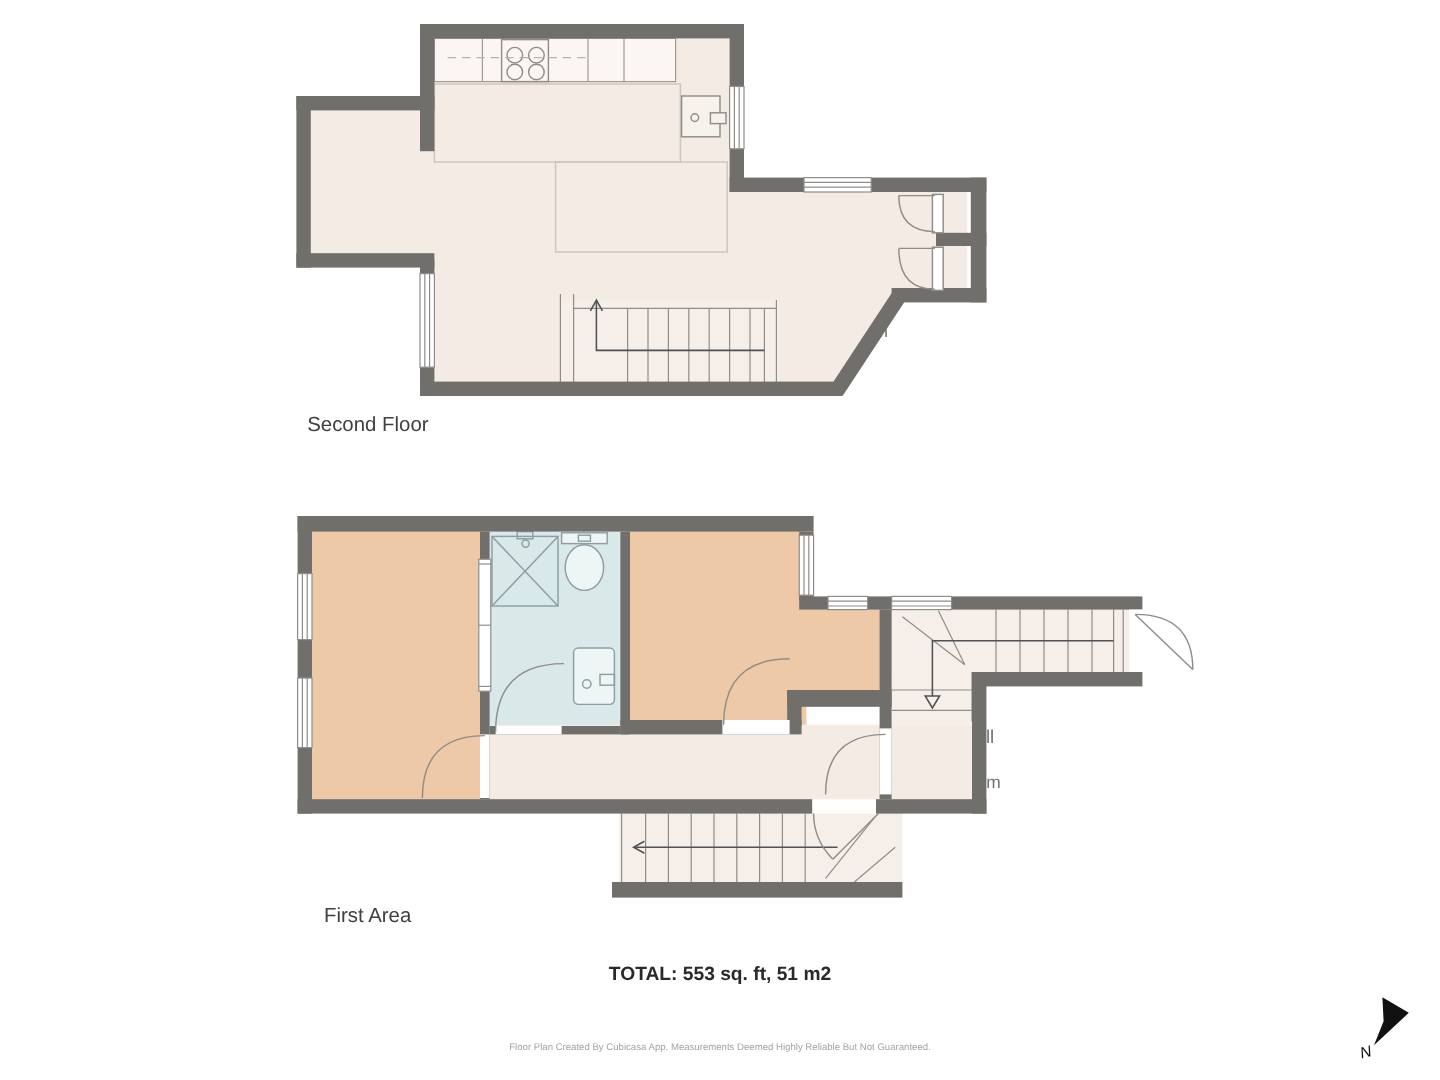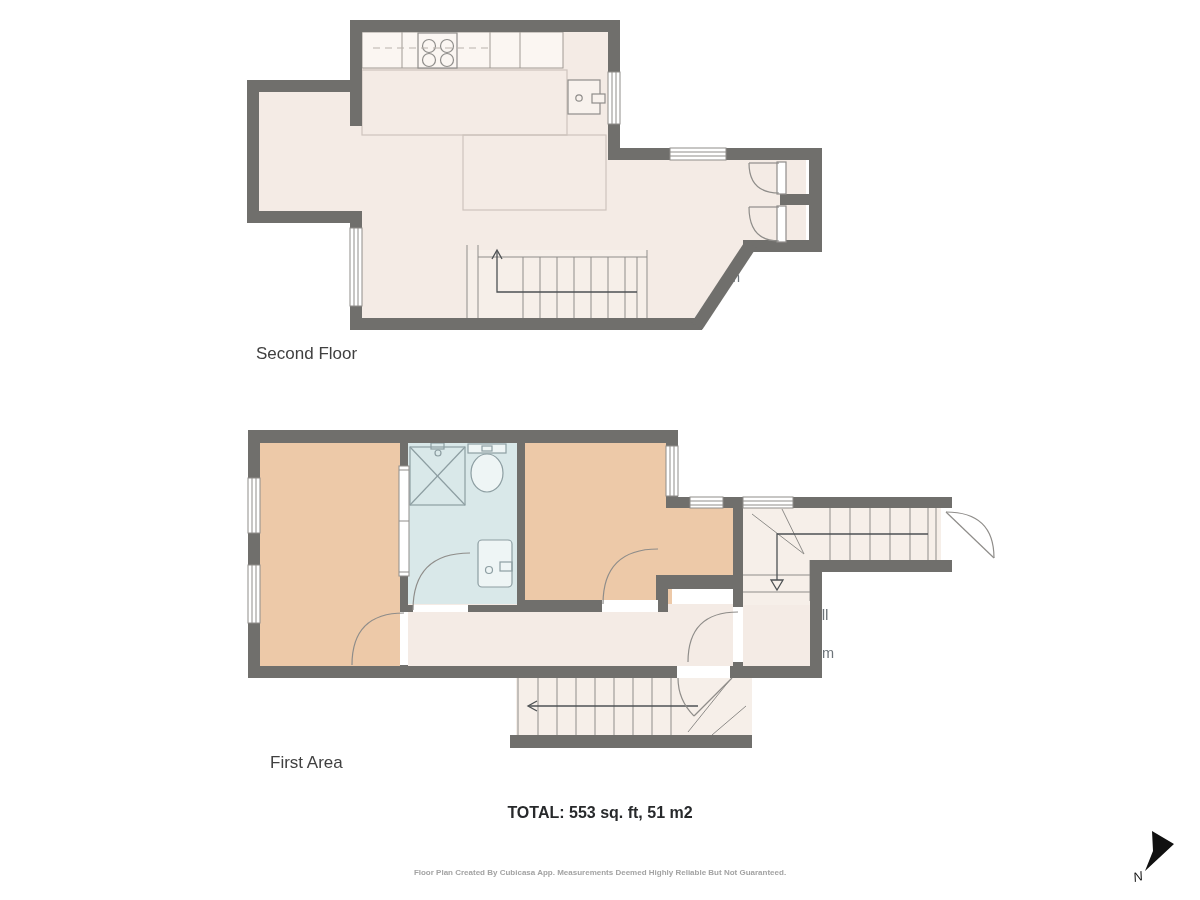--- a/index.html
+++ b/index.html
@@ -10,21 +10,21 @@
   .top-layer{position:absolute;inset:0;z-index:3;pointer-events:none;}
   .room-label{position:absolute;transform:translate(-50%,-50%);text-align:center;
               color:#6d7479;line-height:19.5px;white-space:nowrap;}
   .rname{font-size:15.5px;}
   .rdim{font-size:14.5px;}
   .floor-label{position:absolute;font-size:17px;color:#404040;}
   .footer-line{position:absolute;width:100%;text-align:center;color:#3d4245;}
   .f-total{top:804px;font-size:16px;font-weight:bold;color:#27292b;}
   .f-floors{top:825px;font-size:15px;}
   .f-excl{top:845px;font-size:15px;}
-  .f-disc{top:868px;font-size:8px;color:#a3a3a3;font-weight:bold;}
+  .f-disc{top:868px;font-size:8px;color:#a3a3a3;}
 </style>
 </head>
 <body>
 
 <div id="canvas">
 
   <div class="labels-layer">
 
     <div class="room-label" style="left:438px;top:107px">
       <div class="rname">Kitchen</div>

